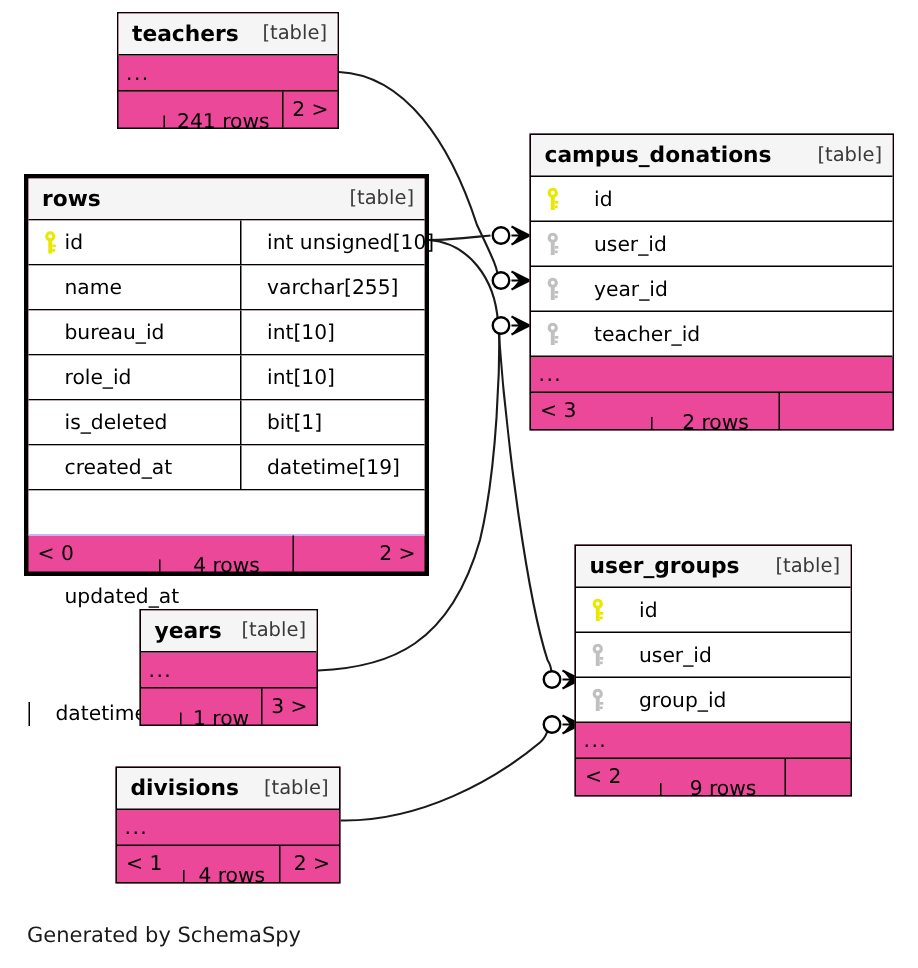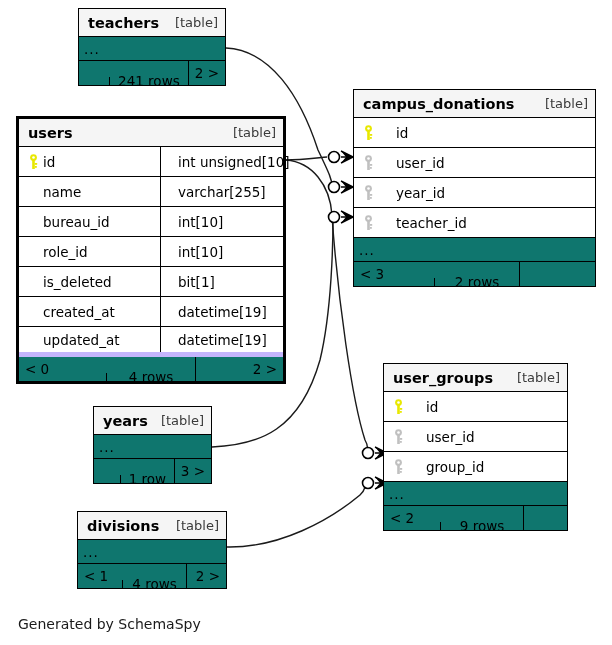--- a/index.html
+++ b/index.html
@@ -24,21 +24,21 @@
     position: absolute;
     left: 0; top: 0;
     width: 612px;
     height: 645px;
     pointer-events: none;
     z-index: 1;
   }
   .tbl {
     position: absolute;
     box-sizing: border-box;
-    background: #0f766e;
+    background: #ec4899;
     border: 1px solid #000000;
     z-index: 2;
   }
   .tbl.focal {
     border: 3px solid #000000;
   }
   .hdr {
     box-sizing: border-box;
     background: #f5f5f5;
     border-bottom: 1px solid #000000;
@@ -191,21 +191,21 @@
     <div class="ellipsis">...</div>
     <div class="footer">
       <div class="fcell f-left" style="flex:0 0 30px;"></div>
       <div class="fcell f-center" style="flex:1 1 auto;">241 rows</div>
       <div class="fcell f-right" style="flex:0 0 36px;">2 &gt;</div>
     </div>
   </div>
 
   <div class="tbl focal" style="left:16px; top:116px; width:270px;">
     <div class="hdr">
-      <span class="tname">users</span>
+      <span class="tname">rows</span>
       <span class="ttag">[table]</span>
     </div>
 
     <div class="row">
       <div class="colname" style="flex:0 0 141px;">
         <span class="keyslot">
           <svg width="11" height="16" viewBox="0 0 11 16">
             <circle cx="5.5" cy="3.6" r="3.4" fill="#e8e800"></circle>
             <circle cx="5.5" cy="3.5" r="1.3" fill="#ffffff"></circle>
             <rect x="4.2" y="6" width="2.6" height="9" fill="#e8e800"></rect>
@@ -251,21 +251,21 @@
     </div>
 
     <div class="row">
       <div class="colname" style="flex:0 0 141px;">
         <span class="keyslot"></span>
         <span>created_at</span>
       </div>
       <div class="coltype">datetime[19]</div>
     </div>
 
-    <div class="row" style="border-bottom:5px solid #c4b5fd;">
+    <div class="row" style="border-bottom:1px solid #c4b5fd;flex-direction:column;">
       <div class="colname" style="flex:0 0 141px;">
         <span class="keyslot"></span>
         <span>updated_at</span>
       </div>
       <div class="coltype">datetime[19]</div>
     </div>
 
     <div class="footer">
       <div class="fcell f-left" style="flex:1 1 0;">&lt; 0</div>
       <div class="fcell f-center" style="flex:1 1 0;">4 rows</div>

